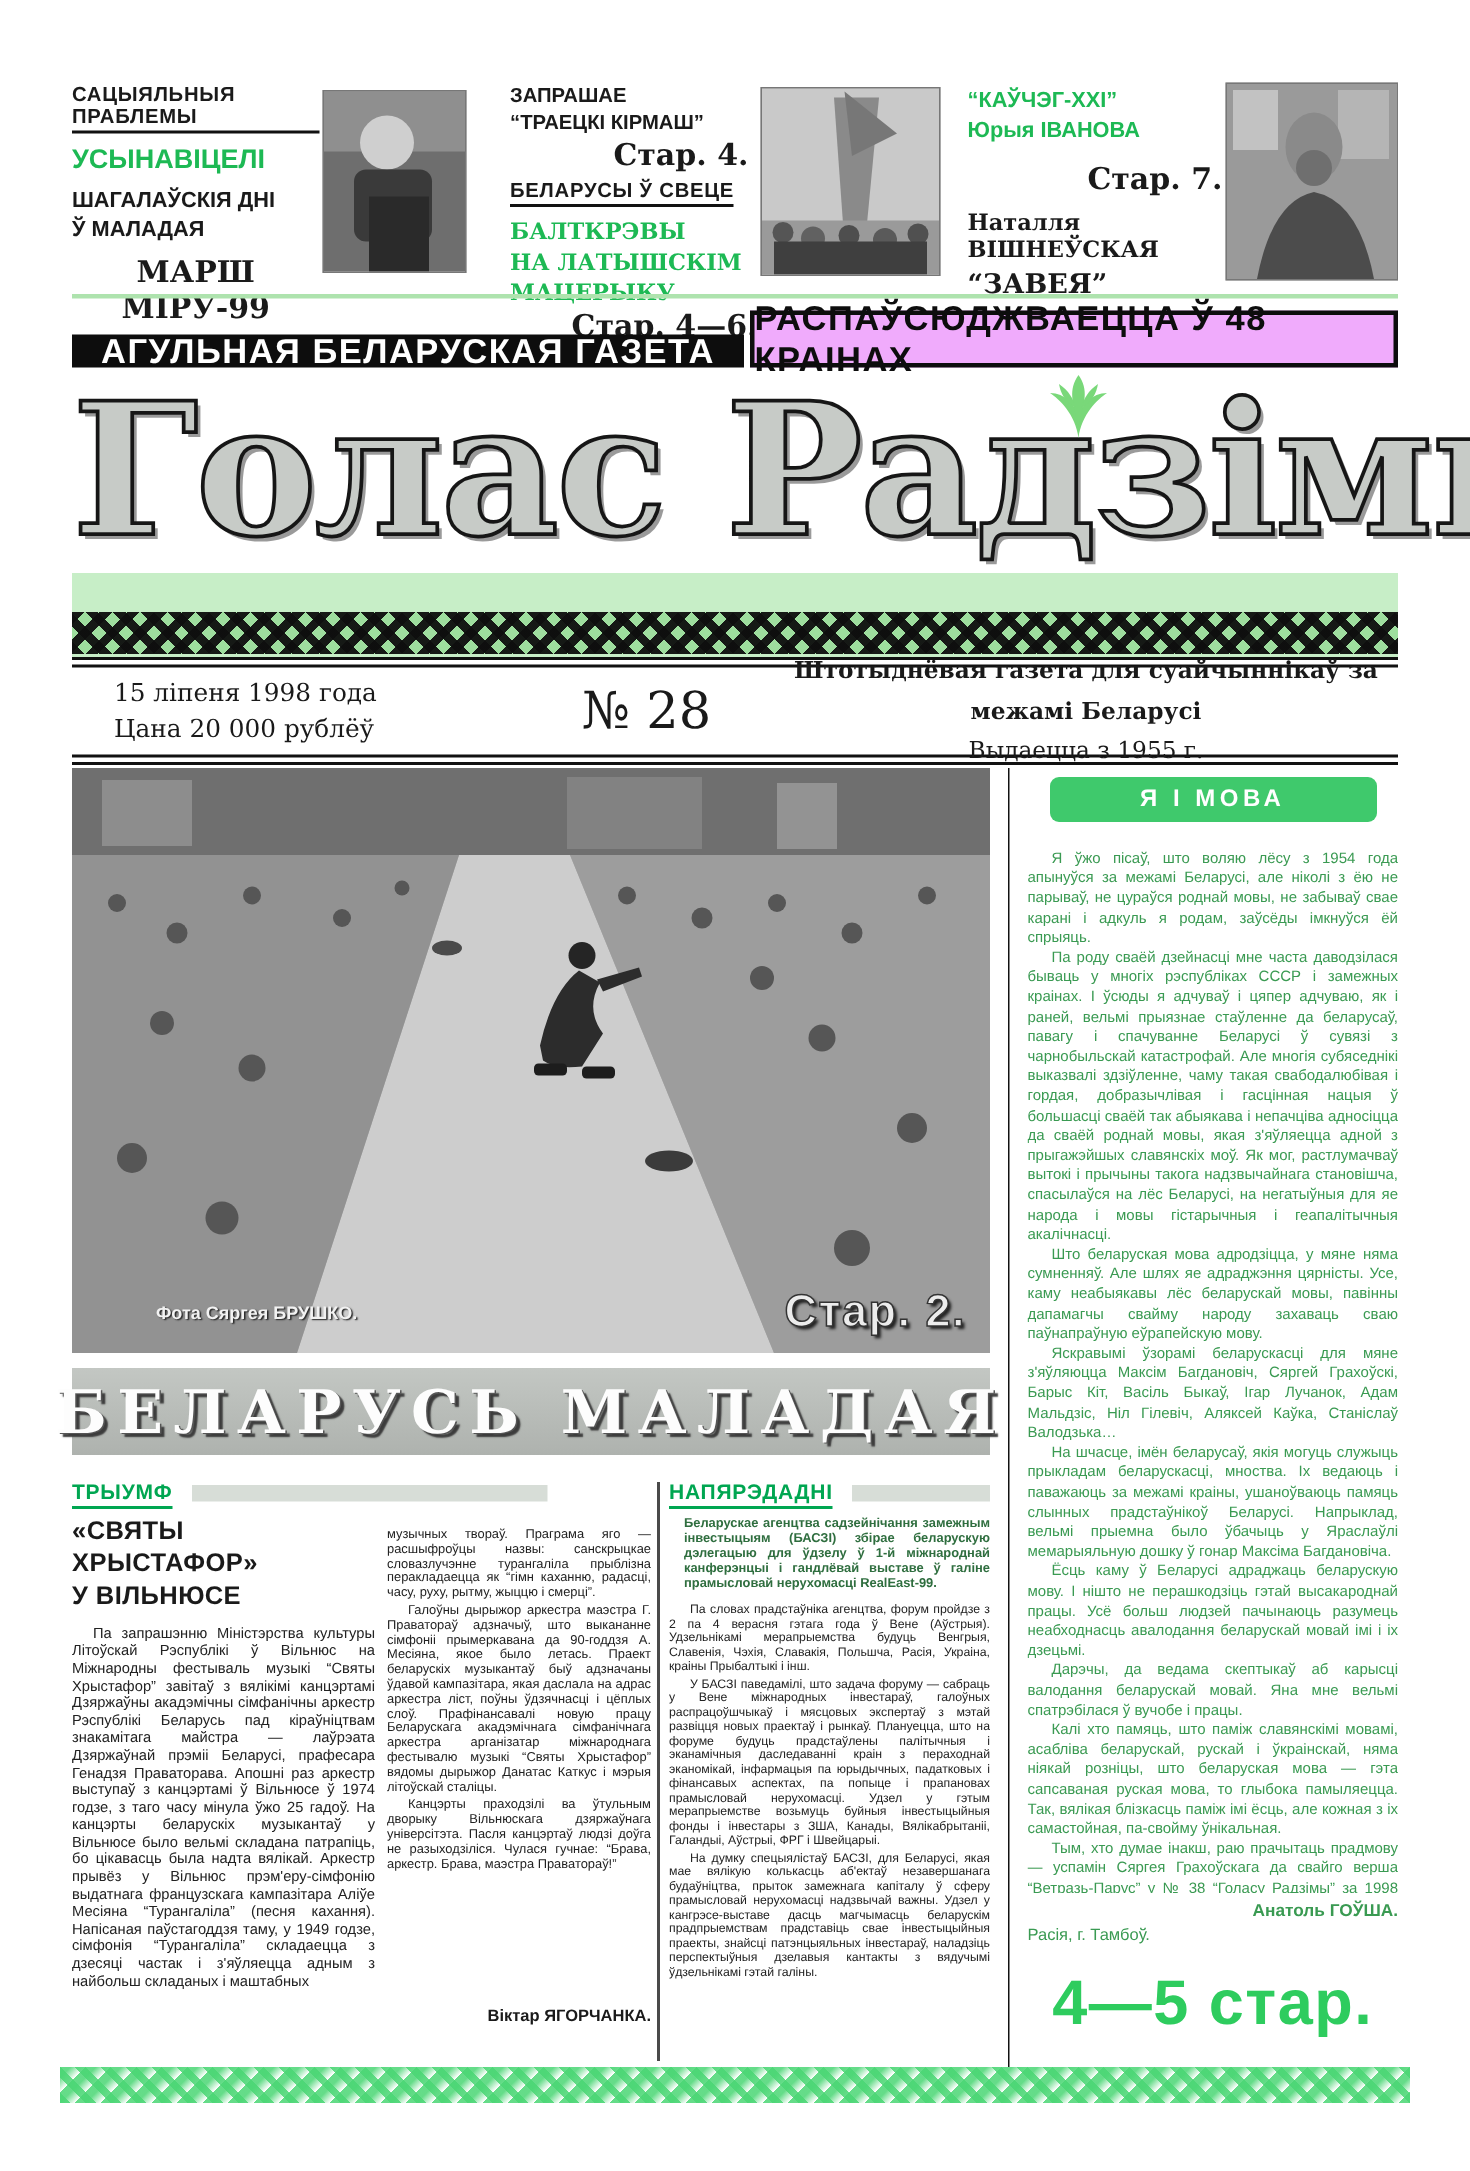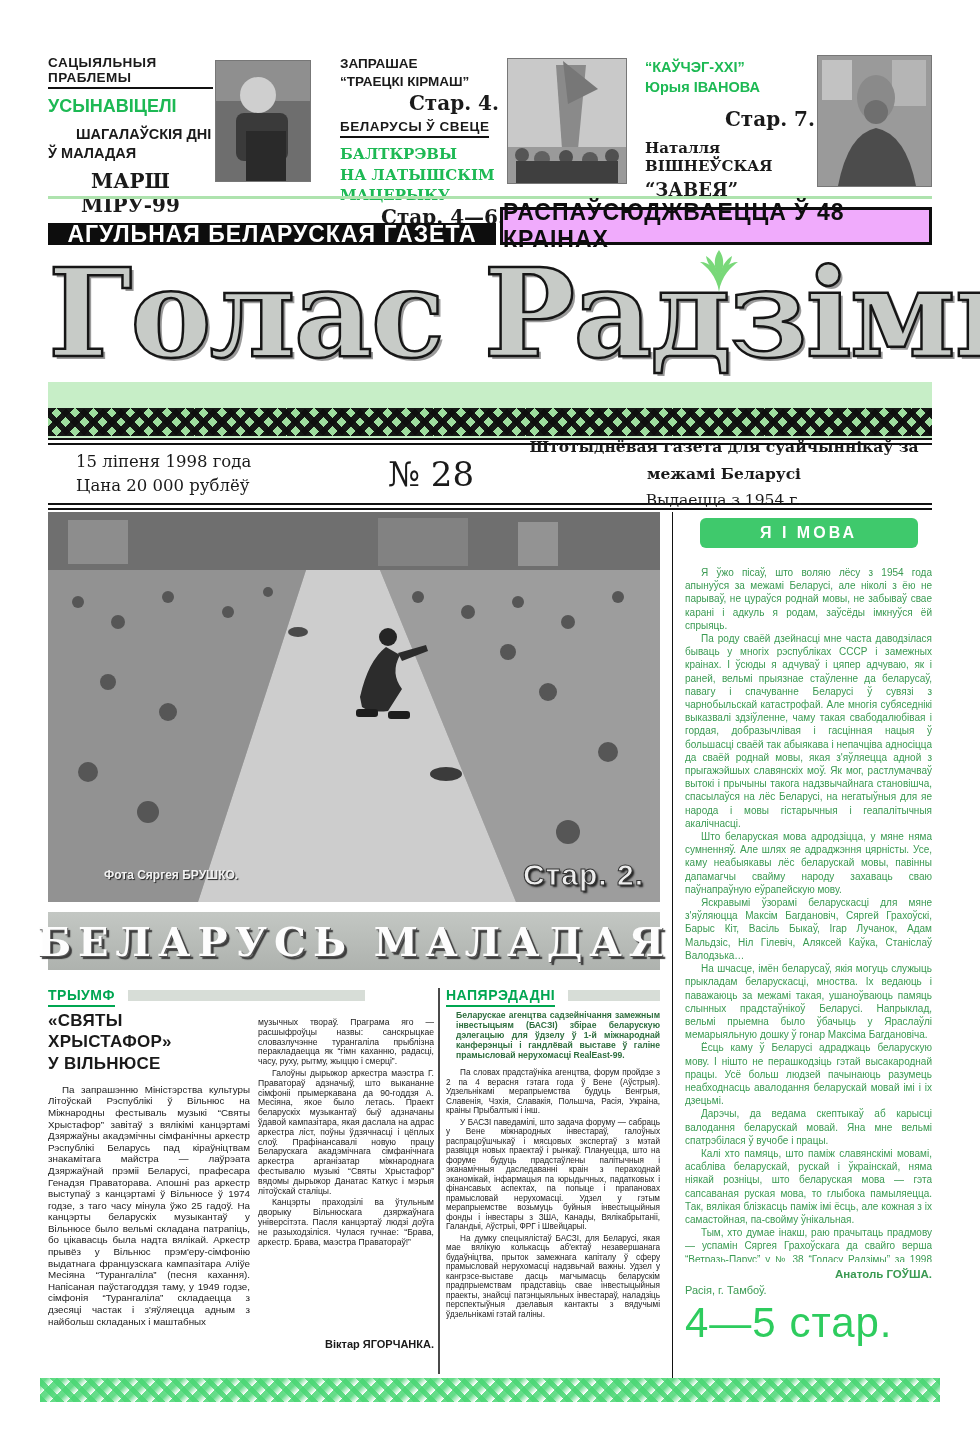--- a/index.html
+++ b/index.html
@@ -70,39 +70,39 @@
   #col3 .body-col{font-size:8.2px;line-height:9.5px;}
   #coldivider{left:438px;top:988px;width:1.5px;height:386px;background:#4a4a4a;}
   
   #mova{left:672px;top:512px;width:260px;height:866px;border-left:1.5px solid #111;padding-left:12px;box-sizing:border-box;}
   #mova .hdr{margin:6px auto 0 auto;width:218px;height:30px;background:#3fc96c;border-radius:6px;
       display:flex;align-items:center;justify-content:center;color:#fff;font-weight:bold;font-size:16px;letter-spacing:3px;}
   #mova .mbody{margin-top:18px;text-align:justify;color:#3a9a52;font-size:10px;line-height:13.2px;height:696px;overflow:hidden;}
   #mova .mbody p{margin:0;text-indent:16px;}
   #mova .mbyline{text-align:right;font-weight:bold;color:#3a9a52;font-size:11.5px;margin-top:6px;}
   #mova .mloc{text-align:left;color:#3a9a52;font-size:11px;margin-top:4px;}
-  #mova .mpages{text-align:left;color:#2ecc5e;font-weight:normal;font-size:42px;margin-top:3px;
+  #mova .mpages{text-align:center;color:#2ecc5e;font-weight:bold;font-size:42px;margin-top:15px;
       font-stretch:condensed;letter-spacing:1px;}
   
   #teaser-rule{left:48px;top:196px;width:884px;height:2.5px;background:#aee3ae;}
   #bottom-ornament{left:40px;top:1378px;width:900px;height:24px;
       background:
         repeating-linear-gradient(45deg, rgba(74,214,116,.85) 0 5px, transparent 5px 12px),
         repeating-linear-gradient(135deg, rgba(74,214,116,.85) 0 5px, transparent 12px),
         #ffffff;}
 </style>
 </head>
 <body>
 
 <div id="page">
 
   <div class="abs" style="left:48px;top:55px;width:165px;">
     <div class="kicker-black" style="font-size:13.5px;">САЦЫЯЛЬНЫЯ ПРАБЛЕМЫ</div>
     <div class="teaser-green" style="font-size:18px;margin-top:7px;">УСЫНАВІЦЕЛІ</div>
-    <div style="font-weight:bold;font-size:14.5px;margin-top:8px;line-height:1.3;margin-left:28px;">ШАГАЛАЎСКІЯ ДНІ</div>
+    <div style="font-weight:bold;font-size:14.5px;margin-top:8px;line-height:1.3;">ШАГАЛАЎСКІЯ ДНІ</div>
     <div style="font-weight:bold;font-size:14.5px;line-height:1.3;">Ў МАЛАДАЯ</div>
     <div class="serif" style="font-weight:bold;font-size:20px;margin-top:6px;text-align:center;">МАРШ МІРУ-99</div>
     <div class="page-ref" style="margin-top:4px;text-align:right;padding-right:4px;">Стар. 3.</div>
   </div>
   <div class="abs teaser-photo" style="left:215px;top:60px;width:94px;height:120px;">
     <svg width="94" height="120">
       <rect width="94" height="120" fill="#6e6e6e"></rect>
       <rect x="0" y="0" width="94" height="40" fill="#8f8f8f"></rect>
       <circle cx="42" cy="34" r="18" fill="#cfcfcf"></circle>
       <rect x="20" y="52" width="52" height="48" rx="8" fill="#3a3a3a"></rect>
@@ -176,21 +176,21 @@
   </div>
 
   <div class="abs" id="dateline">
     <div class="dl-left">
       <div>15 ліпеня 1998 года</div>
       <div>Цана 20 000 рублёў</div>
     </div>
     <div class="dl-issue">№ 28</div>
     <div class="dl-right">
       <div class="b">Штотыднёвая газета для суайчыннікаў за межамі Беларусі</div>
-      <div>Выдаецца з 1954 г.</div>
+      <div>Выдаецца з 1955 г.</div>
     </div>
   </div>
 
   <div class="abs" id="mainphoto">
     <svg width="612" height="390">
       <rect width="612" height="390" fill="#ababab"></rect>
       <rect x="0" y="0" width="612" height="58" fill="#6f6f6f"></rect>
       <rect x="20" y="8" width="60" height="44" fill="#8d8d8d"></rect>
       <rect x="330" y="6" width="90" height="48" fill="#828282"></rect>
       <rect x="470" y="10" width="40" height="44" fill="#939393"></rect>
@@ -273,21 +273,21 @@
       </div>
   </div>
 
   <div class="abs" id="mova">
     <div class="hdr">Я І МОВА</div>
     <div class="mbody">
         <p>Я ўжо пісаў, што воляю лёсу з 1954 года апынуўся за межамі Беларусі, але ніколі з ёю не парываў, не цураўся роднай мовы, не забываў свае карані і адкуль я родам, заўсёды імкнуўся ёй спрыяць.</p>
         <p>Па роду сваёй дзейнасці мне часта даводзілася бываць у многіх рэспубліках СССР і замежных краінах. І ўсюды я адчуваў і цяпер адчуваю, як і раней, вельмі прыязнае стаўленне да беларусаў, павагу і спачуванне Беларусі ў сувязі з чарнобыльскай катастрофай. Але многія субяседнікі выказвалі здзіўленне, чаму такая свабодалюбівая і гордая, добразычлівая і гасцінная нацыя ў большасці сваёй так абыякава і непачціва адносіцца да сваёй роднай мовы, якая з'яўляецца адной з прыгажэйшых славянскіх моў. Як мог, растлумачваў вытокі і прычыны такога надзвычайнага становішча, спасылаўся на лёс Беларусі, на негатыўныя для яе народа і мовы гістарычныя і геапалітычныя акалічнасці.</p>
         <p>Што беларуская мова адродзіцца, у мяне няма сумненняў. Але шлях яе адраджэння цярністы. Усе, каму неабыякавы лёс беларускай мовы, павінны дапамагчы свайму народу захаваць сваю паўнапраўную еўрапейскую мову.</p>
         <p>Яскравымі ўзорамі беларускасці для мяне з'яўляюцца Максім Багдановіч, Сяргей Грахоўскі, Барыс Кіт, Васіль Быкаў, Ігар Лучанок, Адам Мальдзіс, Ніл Гілевіч, Аляксей Каўка, Станіслаў Валодзька…</p>
-        <p>На шчасце, імён беларусаў, якія могуць служыць прыкладам беларускасці, мноства. Іх ведаюць і паважаюць за межамі такая, ушаноўваюць памяць слынных прадстаўнікоў Беларусі. Напрыклад, вельмі прыемна было ўбачыць у Яраслаўлі мемарыяльную дошку ў гонар Максіма Багдановіча.</p>
+        <p>На шчасце, імён беларусаў, якія могуць служыць прыкладам беларускасці, мноства. Іх ведаюць і паважаюць за межамі краіны, ушаноўваюць памяць слынных прадстаўнікоў Беларусі. Напрыклад, вельмі прыемна было ўбачыць у Яраслаўлі мемарыяльную дошку ў гонар Максіма Багдановіча.</p>
         <p>Ёсць каму ў Беларусі адраджаць беларускую мову. І нішто не перашкодзіць гэтай высакароднай працы. Усё больш людзей пачынаюць разумець неабходнасць авалодання беларускай мовай імі і іх дзецьмі.</p>
         <p>Дарэчы, да ведама скептыкаў аб карысці валодання беларускай мовай. Яна мне вельмі спатрэбілася ў вучобе і працы.</p>
         <p>Калі хто памяць, што паміж славянскімі мовамі, асабліва беларускай, рускай і ўкраінскай, няма ніякай розніцы, што беларуская мова — гэта сапсаваная руская мова, то глыбока памыляецца. Так, вялікая блізкасць паміж імі ёсць, але кожная з іх самастойная, па-свойму ўнікальная.</p>
         <p>Тым, хто думае інакш, раю прачытаць прадмову — успамін Сяргея Грахоўскага да свайго верша “Ветразь-Парус” у № 38 “Голасу Радзімы” за 1998 год.</p>
       </div>
     <div class="mbyline">Анатоль ГОЎША.</div>
     <div class="mloc">Расія, г. Тамбоў.</div>
     <div class="mpages">4—5 стар.</div>
   </div>
 

